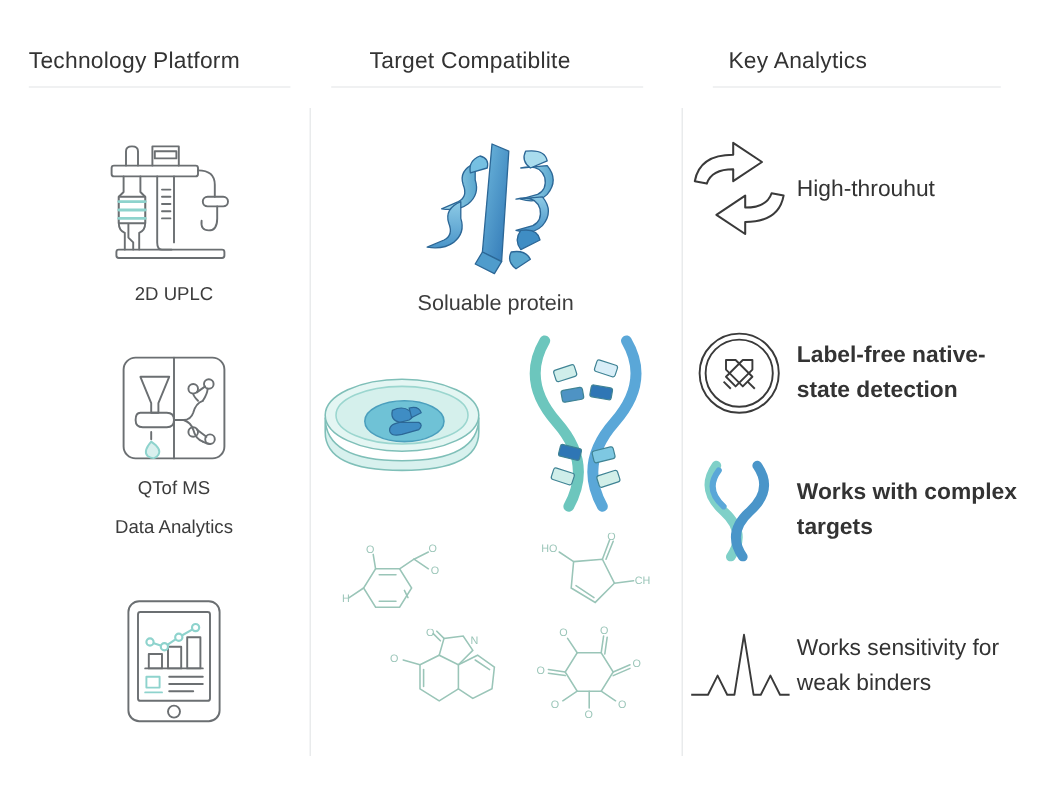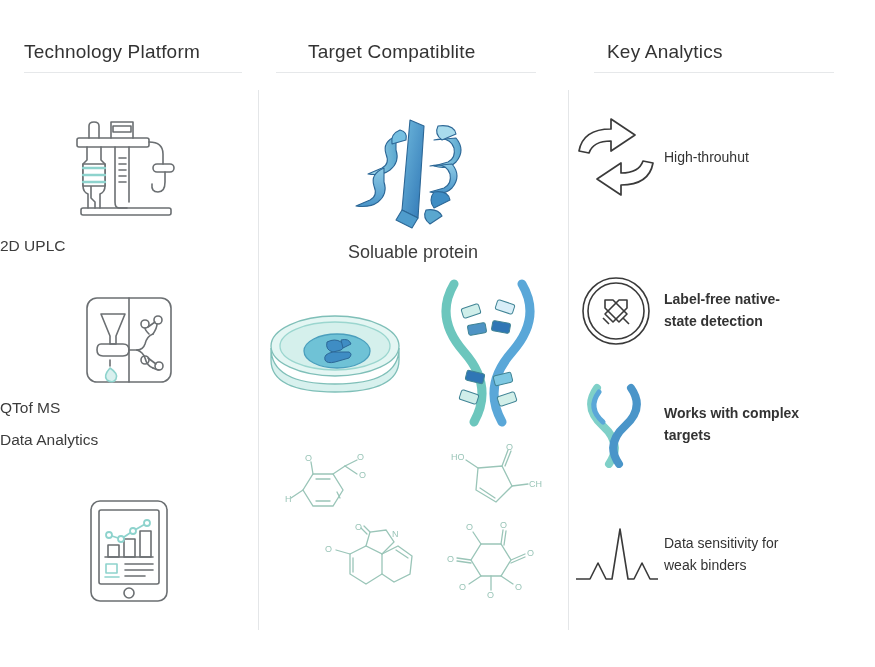--- a/index.html
+++ b/index.html
@@ -30,21 +30,21 @@
   #title-adv{left:607px;top:41px;}
 
   .title-rule{
     position:absolute;height:1px;background:#e6e8ea;top:72px;
   }
   #rule-tech{left:24px;width:218px;}
   #rule-target{left:276px;width:260px;}
   #rule-adv{left:594px;width:240px;}
 
   
-  .tech-block{position:absolute;left:0;width:258px;text-align:left;}
+  .tech-block{position:absolute;left:16px;width:258px;text-align:center;}
   #tech-uplc{top:108px;}
   #tech-qtof{top:290px;}
   #tech-tablet{top:495px;}
 
   .tech-caption{
     font-size:15.5px;color:#3c3c3c;margin-top:6px;line-height:1.55;
   }
   .tech-caption.second{margin-top:8px;}
 
   
@@ -59,21 +59,21 @@
   #chem-3{left:322px;top:524px;}
   #chem-4{left:443px;top:518px;}
 
   
   .adv-row{position:absolute;left:568px;width:307px;display:flex;align-items:center;}
   #adv-0{top:113px;}
   #adv-1{top:266px;font-weight:bold;}
   #adv-2{top:380px;font-weight:bold;}
   #adv-3{top:510px;}
   .adv-icon{width:96px;flex:0 0 96px;display:flex;justify-content:center;align-items:center;height:90px;}
-  .adv-text{font-size:14px;line-height:1.55;color:#333333;max-width:185px;}
+  .adv-text{font-size:19px;line-height:1.55;color:#333333;max-width:185px;}
 
   svg{display:block;}
 </style>
 </head>
 <body>
 
 <div class="board">
 
   <div class="col-divider" id="divider-1"></div>
   <div class="col-divider" id="divider-2"></div>
@@ -430,18 +430,18 @@
 
   <div class="adv-row" id="adv-3">
     <div class="adv-icon">
       <svg width="88" height="64" viewBox="0 0 88 64">
         <g fill="none" stroke="#3a3a3a" stroke-width="1.6" stroke-linejoin="round">
           <path d="M4 56 L18 56 L26 40 L34 56 L40 56 L48 6 L56 56 L62 56 L70 40 L78 56 L86 56"></path>
         </g>
       </svg>
     </div>
     <div class="adv-text">
-      <div>Data sensitivity for</div>
+      <div>Works sensitivity for</div>
       <div>weak binders</div>
     </div>
   </div>
 
 </div>
 
 </body></html>

